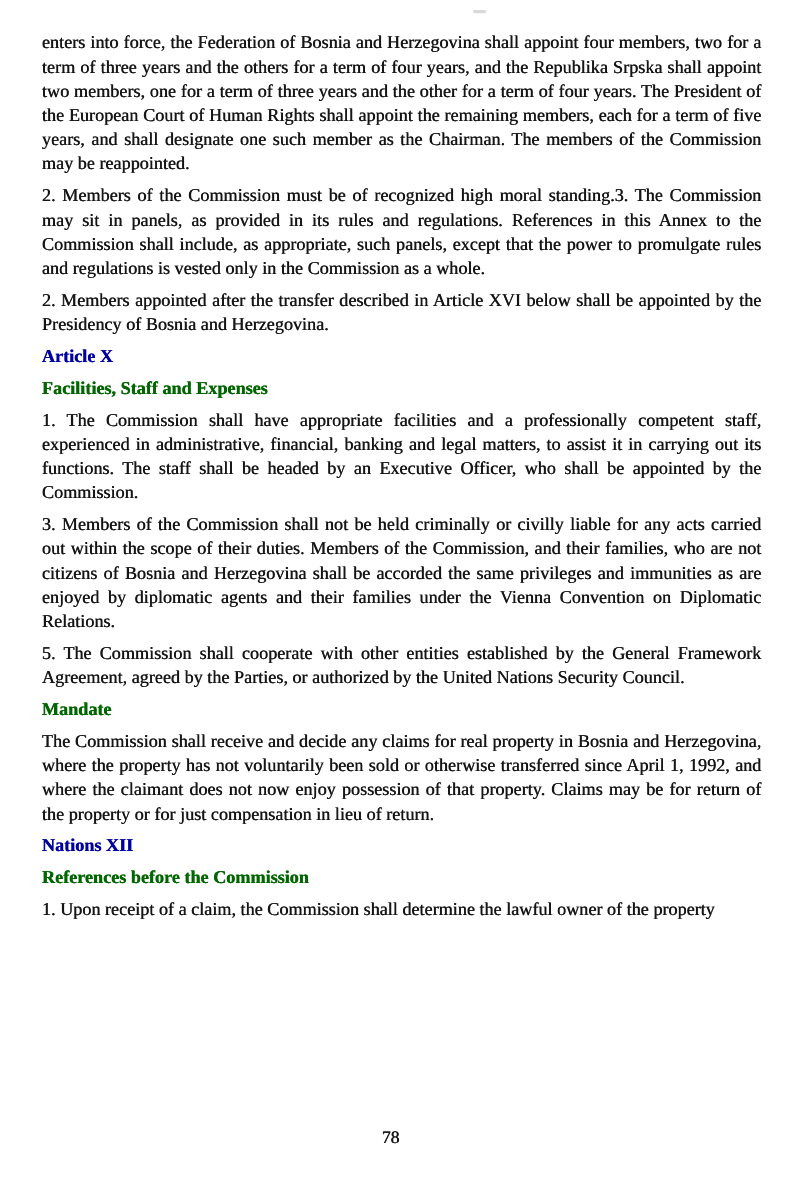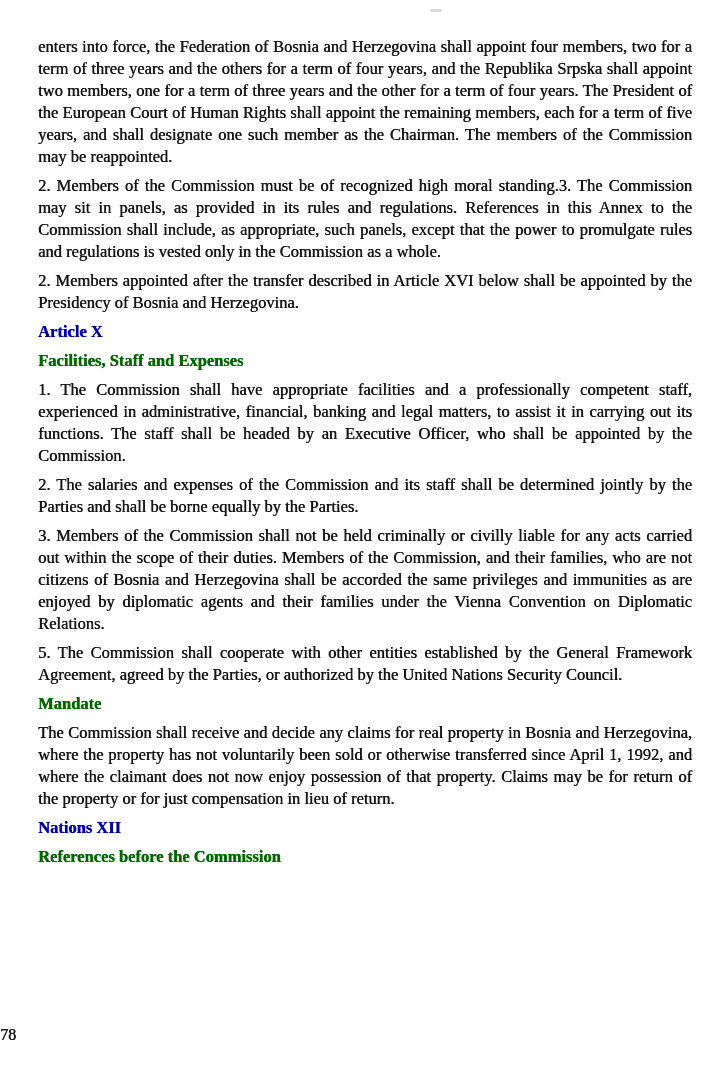--- a/index.html
+++ b/index.html
@@ -24,21 +24,21 @@
     top: 9px;
     width: 12px;
     height: 3px;
     background: #b9b9b9;
     opacity: 0.55;
     border-radius: 2px;
   }
   .content {
     position: absolute;
     left: 38px;
-    top: 36px;
+    top: 28px;
     width: 654px;
   }
   .para {
     font-size: 16.5px;
     line-height: 22px;
     color: var(--body-text);
     text-align: justify;
     margin: 0 0 7px 0;
     text-shadow: 0.4px 0 0 currentColor;
   }
@@ -56,47 +56,48 @@
     font-weight: bold;
     color: var(--section-heading);
     margin: 0 0 7px 0;
     text-shadow: 0.4px 0 0 currentColor;
   }
   .page-number {
     position: absolute;
     top: 1026px;
     left: 0;
     width: 710px;
+    text-align: center;
     font-size: 16px;
     color: var(--body-text);
     text-shadow: 0.4px 0 0 currentColor;
   }
 </style>
 </head>
 <body>
 
 <div class="page">
   <div class="scan-artifact"></div>
 
   <main class="content">
     <p class="para">enters into force, the Federation of Bosnia and Herzegovina shall appoint four members, two for a term of three years and the others for a term of four years, and the Republika Srpska shall appoint two members, one for a term of three years and the other for a term of four years. The President of the European Court of Human Rights shall appoint the remaining members, each for a term of five years, and shall designate one such member as the Chairman. The members of the Commission may be reappointed.</p>
     <p class="para">2. Members of the Commission must be of recognized high moral standing.3. The Commission may sit in panels, as provided in its rules and regulations. References in this Annex to the Commission shall include, as appropriate, such panels, except that the power to promulgate rules and regulations is vested only in the Commission as a whole.</p>
     <p class="para">2. Members appointed after the transfer described in Article XVI below shall be appointed by the Presidency of Bosnia and Herzegovina.</p>
 
     <h2 class="article-heading">Article X</h2>
     <h3 class="section-heading">Facilities, Staff and Expenses</h3>
 
     <p class="para">1. The Commission shall have appropriate facilities and a professionally competent staff, experienced in administrative, financial, banking and legal matters, to assist it in carrying out its functions. The staff shall be headed by an Executive Officer, who shall be appointed by the Commission.</p>
-    <p class="para">2. The salaries and expenses of the Commission and its staff shall be determined jointly by the Parties and shall be borne equally by the Parties.</p>
     <p class="para">3. Members of the Commission shall not be held criminally or civilly liable for any acts carried out within the scope of their duties. Members of the Commission, and their families, who are not citizens of Bosnia and Herzegovina shall be accorded the same privileges and immunities as are enjoyed by diplomatic agents and their families under the Vienna Convention on Diplomatic Relations.</p>
     <p class="para">5. The Commission shall cooperate with other entities established by the General Framework Agreement, agreed by the Parties, or authorized by the United Nations Security Council.</p>
 
     <h3 class="section-heading">Mandate</h3>
 
     <p class="para">The Commission shall receive and decide any claims for real property in Bosnia and Herzegovina, where the property has not voluntarily been sold or otherwise transferred since April 1, 1992, and where the claimant does not now enjoy possession of that property. Claims may be for return of the property or for just compensation in lieu of return.</p>
 
     <h2 class="article-heading">Nations XII</h2>
     <h3 class="section-heading">References before the Commission</h3>
 
+    <p class="para">1. Upon receipt of a claim, the Commission shall determine the lawful owner of the property</p>
   </main>
 
   <footer class="page-number">78</footer>
 </div>
 
 </body></html>

